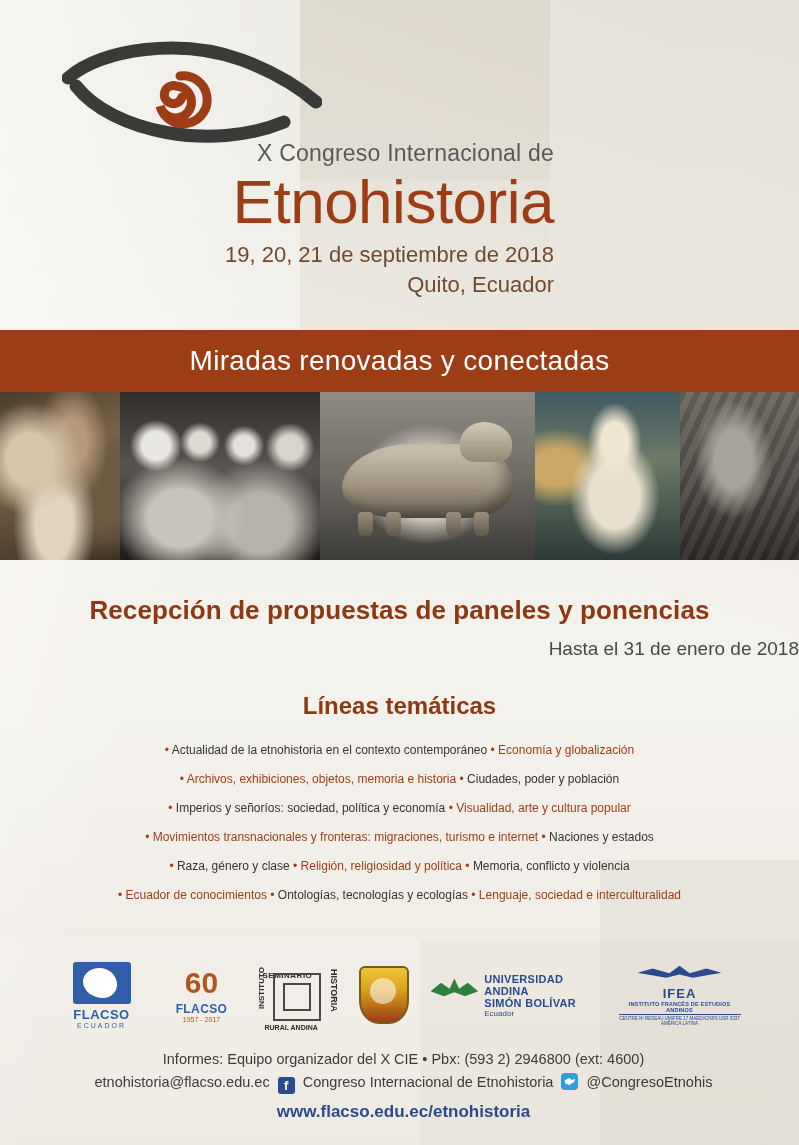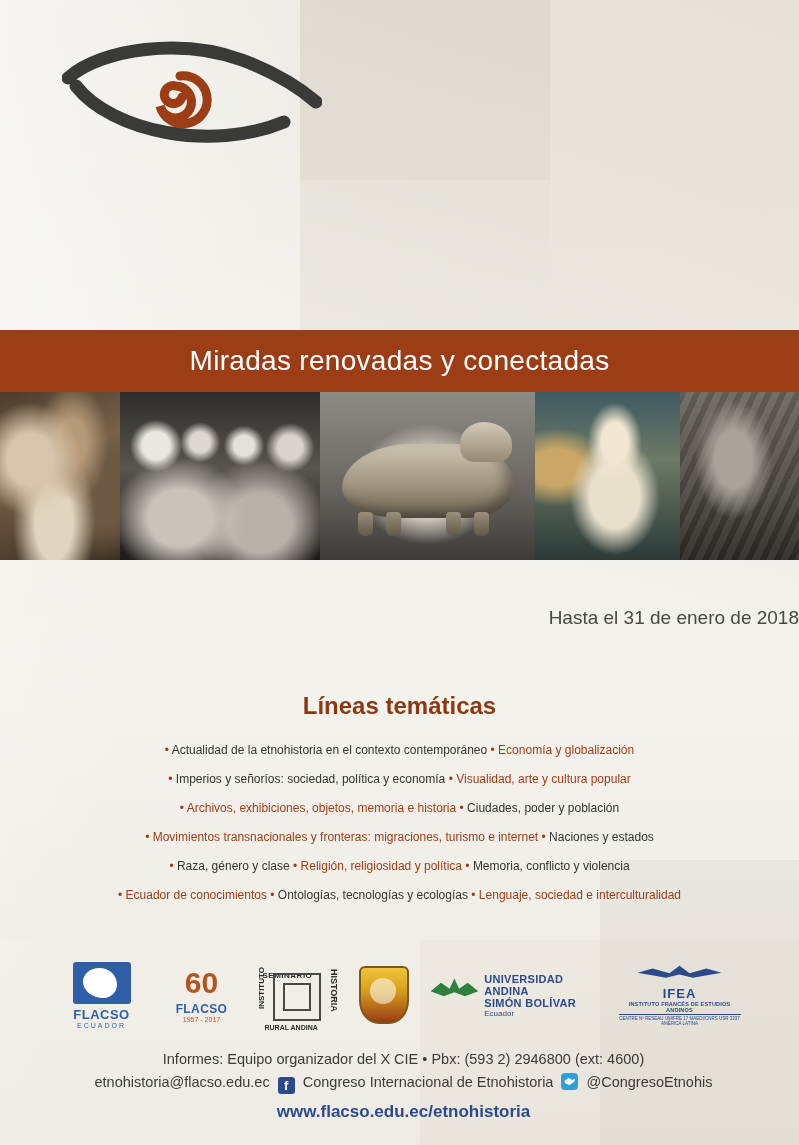--- a/index.html
+++ b/index.html
@@ -364,20 +364,26 @@
   <div class="tex tex6"></div>
 
   <div class="eye-logo">
     <svg width="260" height="115" viewBox="0 0 260 115" xmlns="http://www.w3.org/2000/svg">
       <path d="M6 38 C 40 8, 120 -2, 180 20 C 215 33, 240 50, 254 62" stroke="#3a3a38" stroke-width="13" fill="none" stroke-linecap="round"></path>
       <path d="M14 46 C 50 92, 150 112, 222 82" stroke="#3a3a38" stroke-width="13" fill="none" stroke-linecap="round"></path>
       <path d="M118 36 a24 24 0 1 1 -20 30 a16 16 0 1 0 16 -20 a9 9 0 1 0 6 11" stroke="#9c3d16" stroke-width="9" fill="none" stroke-linecap="round"></path>
     </svg>
   </div>
 
+  <div class="title-block">
+    <div class="congress-line">X Congreso Internacional de</div>
+    <div class="main-title">Etnohistoria</div>
+    <div class="dates-line">19, 20, 21 de septiembre de 2018</div>
+    <div class="city-line">Quito, Ecuador</div>
+  </div>
 
   <div class="banner">
     <span class="banner-text">Miradas renovadas y conectadas</span>
   </div>
 
   <div class="photo-strip">
     <div class="photo p1"></div>
     <div class="photo p2"></div>
     <div class="photo p3">
       <div class="vessel">
@@ -385,29 +391,30 @@
         <div class="vessel-leg" style="left:44px;"></div>
         <div class="vessel-leg" style="left:104px;"></div>
         <div class="vessel-leg" style="left:132px;"></div>
       </div>
     </div>
     <div class="photo p4"></div>
     <div class="photo p5"></div>
   </div>
 
   <div class="reception">
+    <div class="reception-title">Recepción de propuestas de paneles y ponencias</div>
     <div class="reception-sub">Hasta el 31 de enero de 2018</div>
   </div>
 
   <div class="themes">
     <div class="themes-title">Líneas temáticas</div>
     <div id="themes-rows">
         <div class="theme-row"><span class="bullet">• </span><span class="t-dark">Actualidad de la etnohistoria en el contexto contemporáneo</span> <span class="bullet">• </span><span class="t-red">Economía y globalización</span></div>
+        <div class="theme-row"><span class="bullet">• </span><span class="t-red">Archivos, exhibiciones, objetos, memoria e historia</span> <span class="bullet">• </span><span class="t-dark">Ciudades, poder y población</span></div>
         <div class="theme-row"><span class="bullet">• </span><span class="t-dark">Imperios y señoríos: sociedad, política y economía</span> <span class="bullet">• </span><span class="t-red">Visualidad, arte y cultura popular</span></div>
-        <div class="theme-row"><span class="bullet">• </span><span class="t-red">Archivos, exhibiciones, objetos, memoria e historia</span> <span class="bullet">• </span><span class="t-dark">Ciudades, poder y población</span></div>
         <div class="theme-row"><span class="bullet">• </span><span class="t-red">Movimientos transnacionales y fronteras: migraciones, turismo e internet</span> <span class="bullet">• </span><span class="t-dark">Naciones y estados</span></div>
         <div class="theme-row"><span class="bullet">• </span><span class="t-dark">Raza, género y clase</span> <span class="bullet">• </span><span class="t-red">Religión, religiosidad y política</span> <span class="bullet">• </span><span class="t-dark">Memoria, conflicto y violencia</span></div>
         <div class="theme-row"><span class="bullet">• </span><span class="t-red">Ecuador de conocimientos</span> <span class="bullet">• </span><span class="t-dark">Ontologías, tecnologías y ecologías</span> <span class="bullet">• </span><span class="t-red">Lenguaje, sociedad e interculturalidad</span></div>
       </div>
   </div>
 
   <div class="logos">
 
     <div class="logo logo-flacso">
       <div class="globe"></div>

